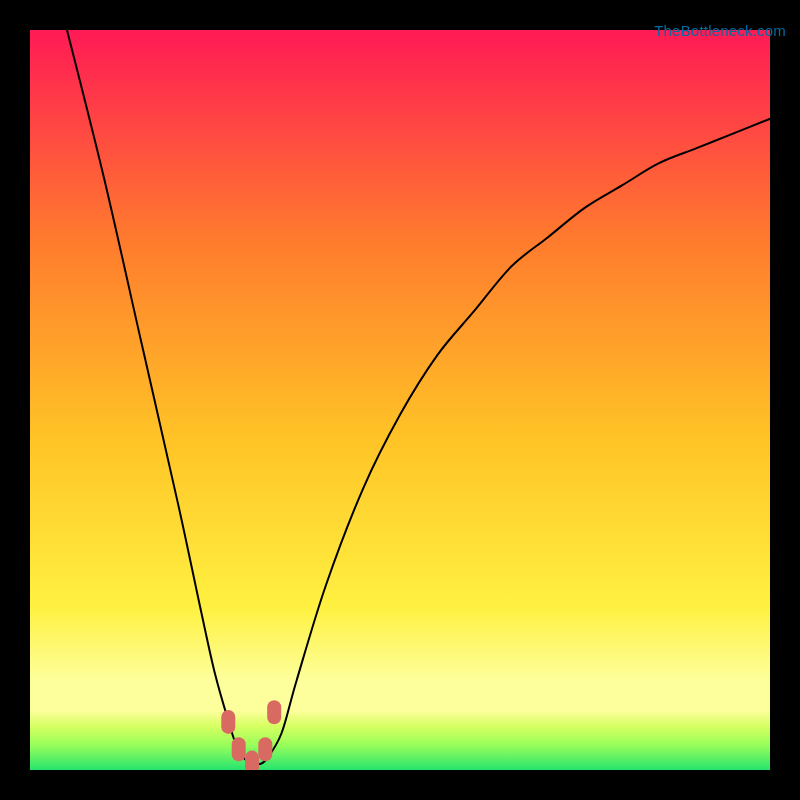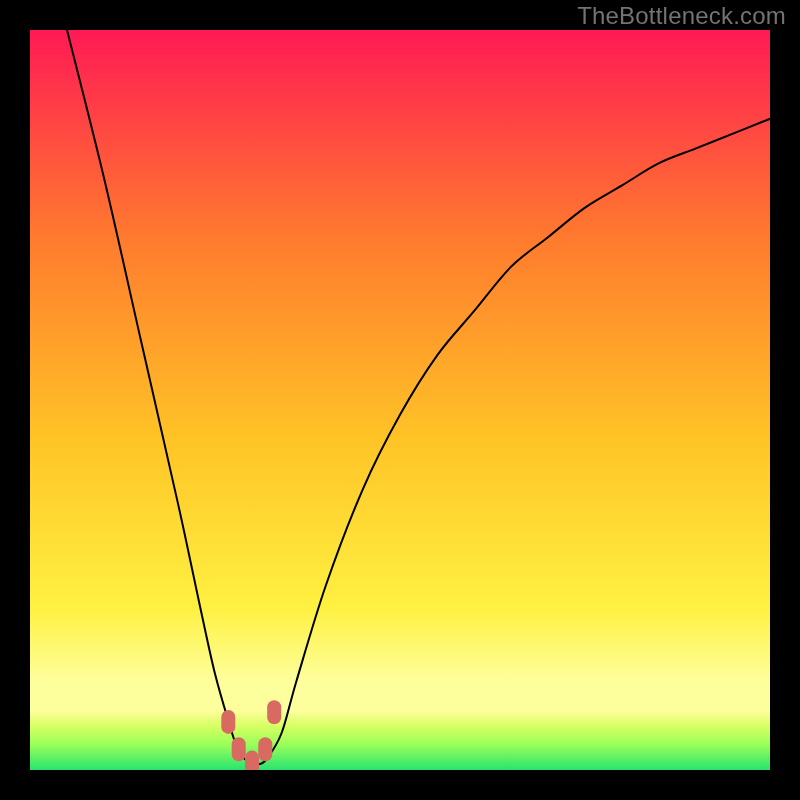--- a/index.html
+++ b/index.html
@@ -35,25 +35,25 @@
   }
   .curve-svg {
     position: absolute;
     left: 0;
     top: 0;
     width: 100%;
     height: 100%;
   }
   .watermark {
     position: absolute;
-    top: 2px;
+    top: 22px;
     right: 14px;
     font-family: Arial, Helvetica, sans-serif;
-    font-size: 24px;
-    color: #737373;
+    font-size: 15px;
+    color: #0369a1;
     letter-spacing: 0.2px;
   }
 </style>
 </head>
 <body>
 
 <div class="frame">
 
   <div class="plot">
 

